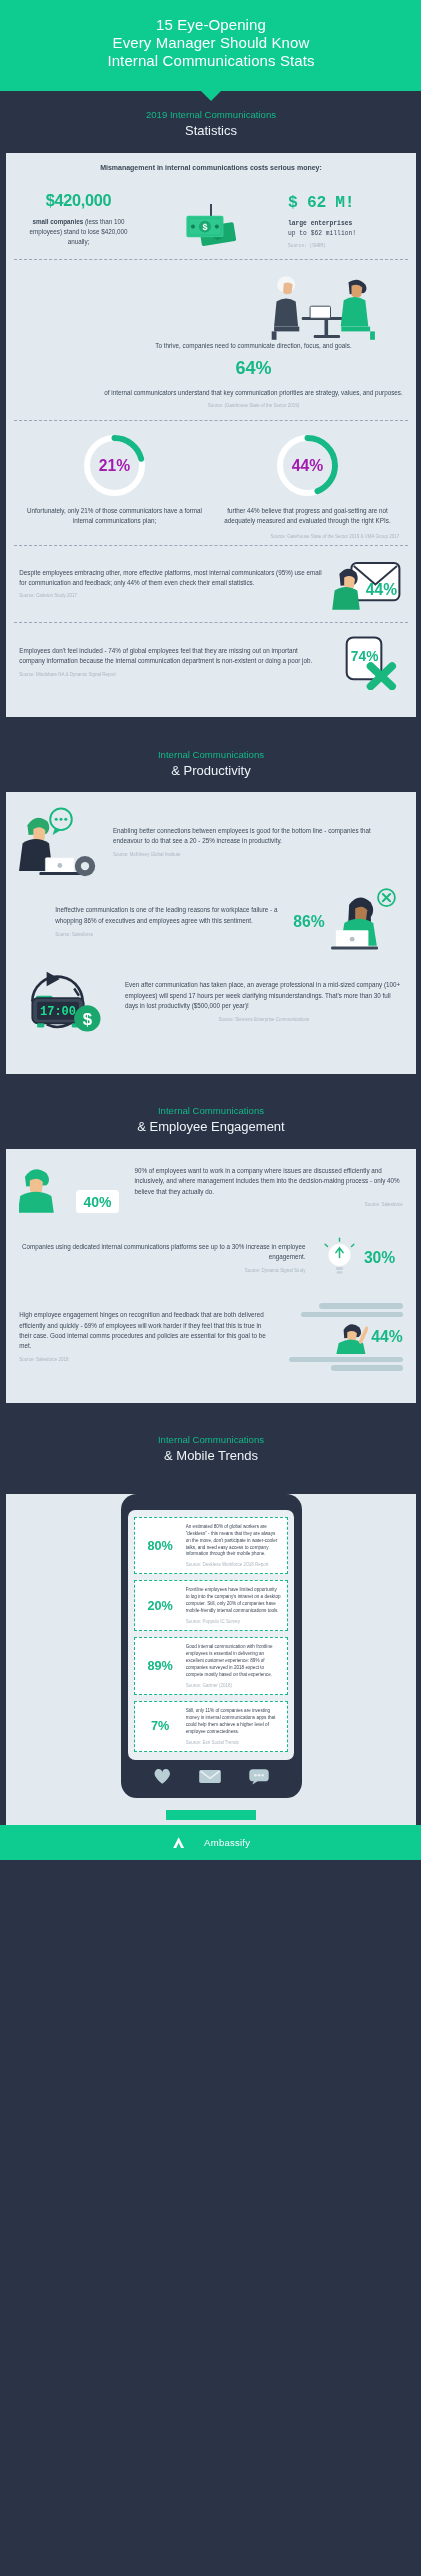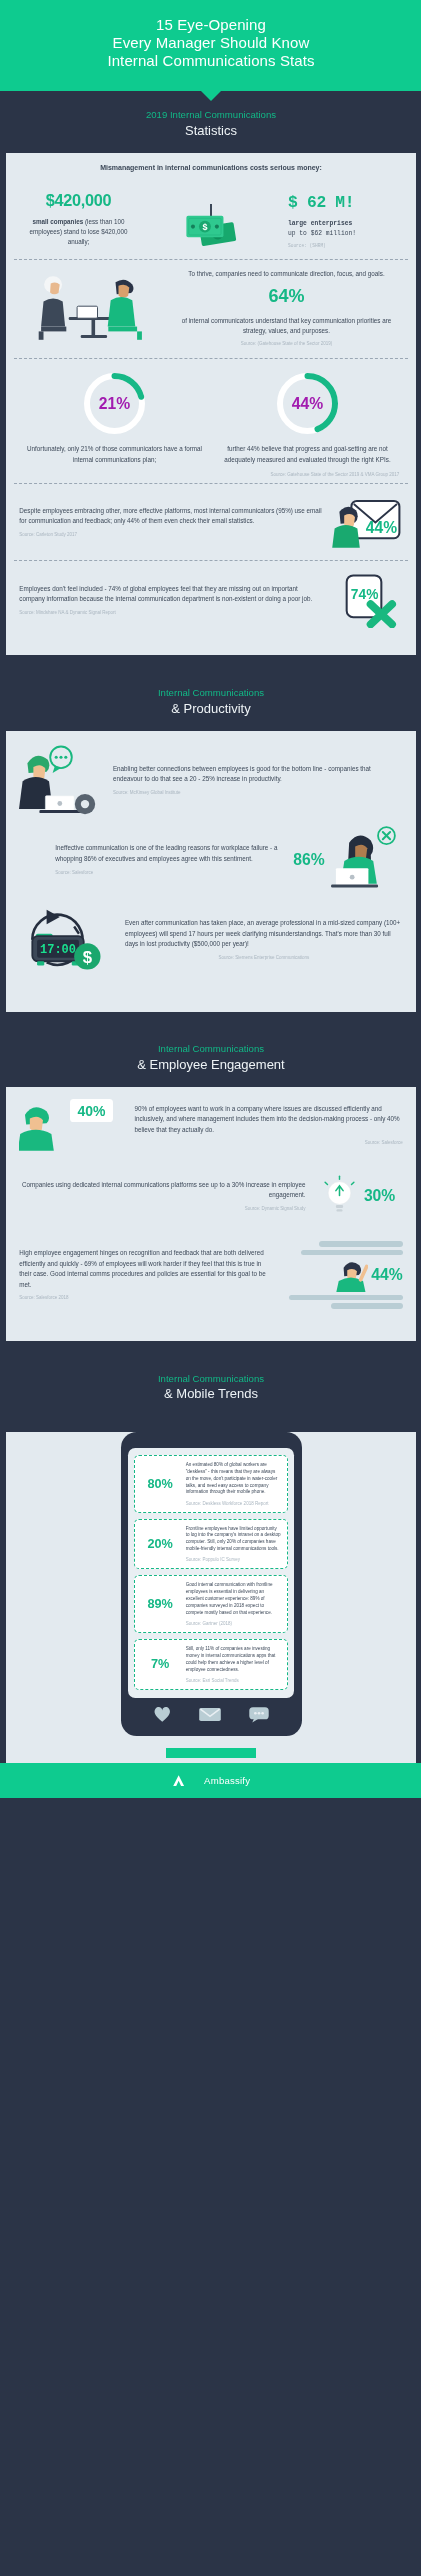--- a/index.html
+++ b/index.html
@@ -79,21 +79,21 @@
   .money-desc b { font-weight: bold; }
   .src { color: #aab6c0; font-size: 4.5px; margin-top: 4.2px; }
   .src.c { text-align: center; }
   .src.r { text-align: right; }
 
   .cash-mid { width: 90px; display:flex; flex-direction:column; align-items:center; padding-top: 13.3px; position: relative;}
   .vline { width: 1.2px; height: 15.7px; background: #3c4858; }
   .arrow-down { width:0;height:0;border-left:3px solid transparent;border-right:3px solid transparent;border-top:4.8px solid #3c4858; }
 
   
-  .row-2col { display: flex; align-items: flex-start; padding: 8.4px 13.3px 11px; }
+  .row-2col { display: flex; align-items: flex-end; padding: 8.4px 13.3px 11px; flex-direction: column; }
   .illus { width: 151px; display:flex; align-items:flex-end; justify-content:center; }
   .txt-right { flex: 1; text-align: center; font-size: 6.3px; line-height: 1.6; color:#3c4858; }
   .pct-xl { color: #16b886; font-size: 18px; font-weight: bold; margin: 3.6px 0 4.8px; }
 
   
   .donut-row { display: flex; padding: 11px 12px 6px; }
   .donut-cell { flex: 1; text-align: center; }
   .donut-wrap { position: relative; width: 67px; height: 67px; margin: 0 auto 7.2px; }
   .donut-lbl {
     position: absolute; inset: 0;
@@ -124,21 +124,21 @@
     color:#16b886; font-size:14px; font-weight:bold; display:inline-block;
   }
 
   
   .phone {
     width: 181px; margin: 15.7px auto 12px;
     background: #2b3447; border-radius: 15.7px; padding: 15.7px 7.2px 12px;
   }
   .phone-screen { background:#e9eff3; border-radius: 7.2px; padding: 7.2px 6px; }
   .mcard {
-    background:#ffffff; border:0.9px dashed #16b886; border-radius:5px;
+    background:#ffffff; border:0.9px dashed #16b886; border-radius:0;
     display:flex; align-items:center; gap:6px;
     padding:6px 6px; margin-bottom:6px;
   }
   .mcard .p { color:#16b886; font-size:12.7px; font-weight:bold; width:39px; text-align:center; flex:none; }
   .mcard .d { font-size:4.6px; line-height:1.5; color:#3c4858; }
   .phone-icons { display:flex; justify-content:space-around; align-items:center; padding: 7.2px 12px 1.2px; }
 
   
   .footer { background: #0ecb8f; padding: 11px; display:flex; align-items:center; justify-content:center; gap:19px; }
   .footer .brand { color:#ffffff; font-size:9.6px; letter-spacing:0.2px; }
@@ -383,21 +383,21 @@
   </div>
 
   <div class="banner">
     <div class="l1">Internal Communications</div>
     <div class="l2">&amp; Employee Engagement</div>
   </div>
 
   <div class="card sp">
 
     <div class="eng-row">
-      <div style="width:108px;display:flex;align-items:flex-start;gap:15px">
+      <div style="width:108px;display:flex;align-items:flex-end;gap:21px">
         <svg width="36" height="52" viewBox="0 0 60 86">
           <path d="M10 26 q14 -22 36 -6 q8 12 0 20 l-34 2 z" fill="#19b87f"></path>
           <path d="M18 32 q14 -7 22 3 l-2 16 q-12 7 -20 -2 z" fill="#f0c091"></path>
           <path d="M2 58 q26 -14 52 0 l4 28 h-60 z" fill="#19b87f"></path>
         </svg>
         <span class="pct-chip">40%</span>
       </div>
       <div class="t">
         <div>90% of employees want to work in a company where issues are discussed efficiently and inclusively, and where management includes them into the decision-making process - only 40% believe that they actually do.</div>
         <div class="src r">Source: Salesforce</div>

